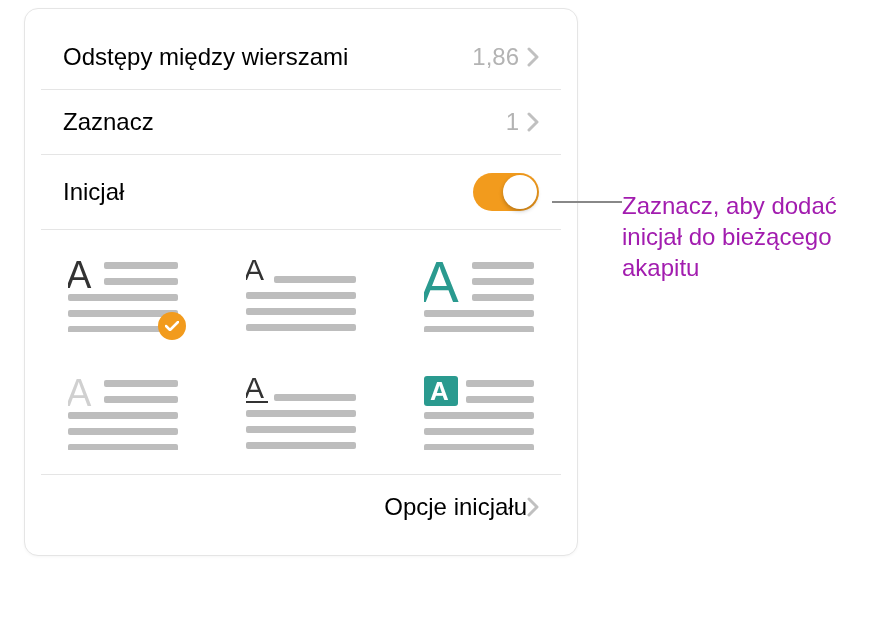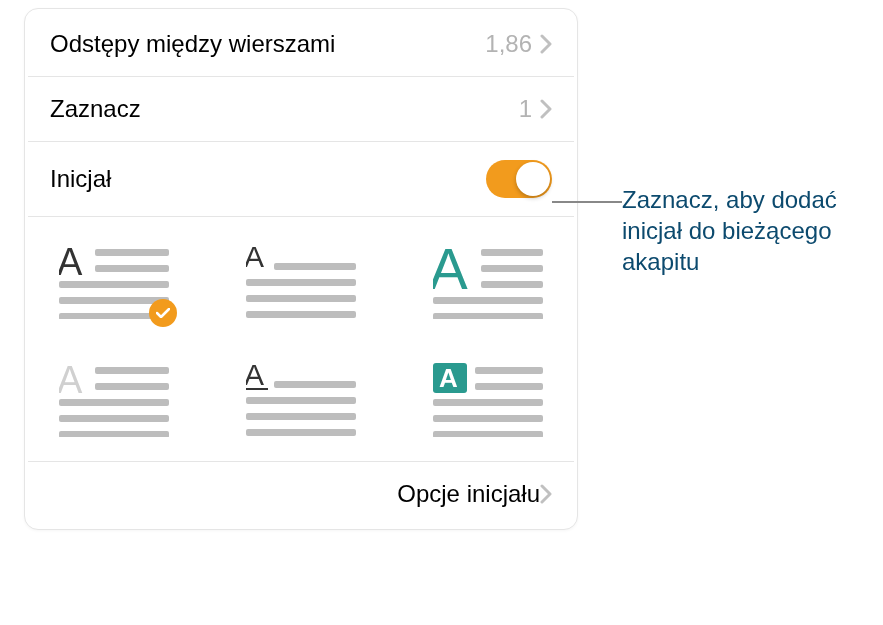--- a/index.html
+++ b/index.html
@@ -15,21 +15,21 @@
       position: relative;
     }
     .panel {
       position: absolute;
       left: 24px;
       top: 8px;
       width: 554px;
       background: #fff;
       border: 1px solid #e5e5e5;
       border-radius: 14px;
-      padding: 3px;
+      padding: 16px;
       box-shadow: 0 1px 3px rgba(0,0,0,0.04);
     }
     .row {
       display: flex;
       align-items: center;
       padding: 18px 22px;
       border-bottom: 1px solid #e5e5e5;
       min-height: 60px;
     }
     .row:last-child {
@@ -101,24 +101,24 @@
       align-items: center;
       justify-content: center;
     }
     .check-mark {
       width: 14px;
       height: 10px;
     }
     .annotation {
       position: absolute;
       left: 622px;
-      top: 184px;
+      top: 190px;
       width: 240px;
       font-size: 24px;
-      color: #0c4a6e;
+      color: #a21caf;
       line-height: 1.3;
     }
     .annotation-line {
       position: absolute;
       left: 552px;
       top: 201px;
       width: 70px;
       height: 2px;
       background: #888;
     }

